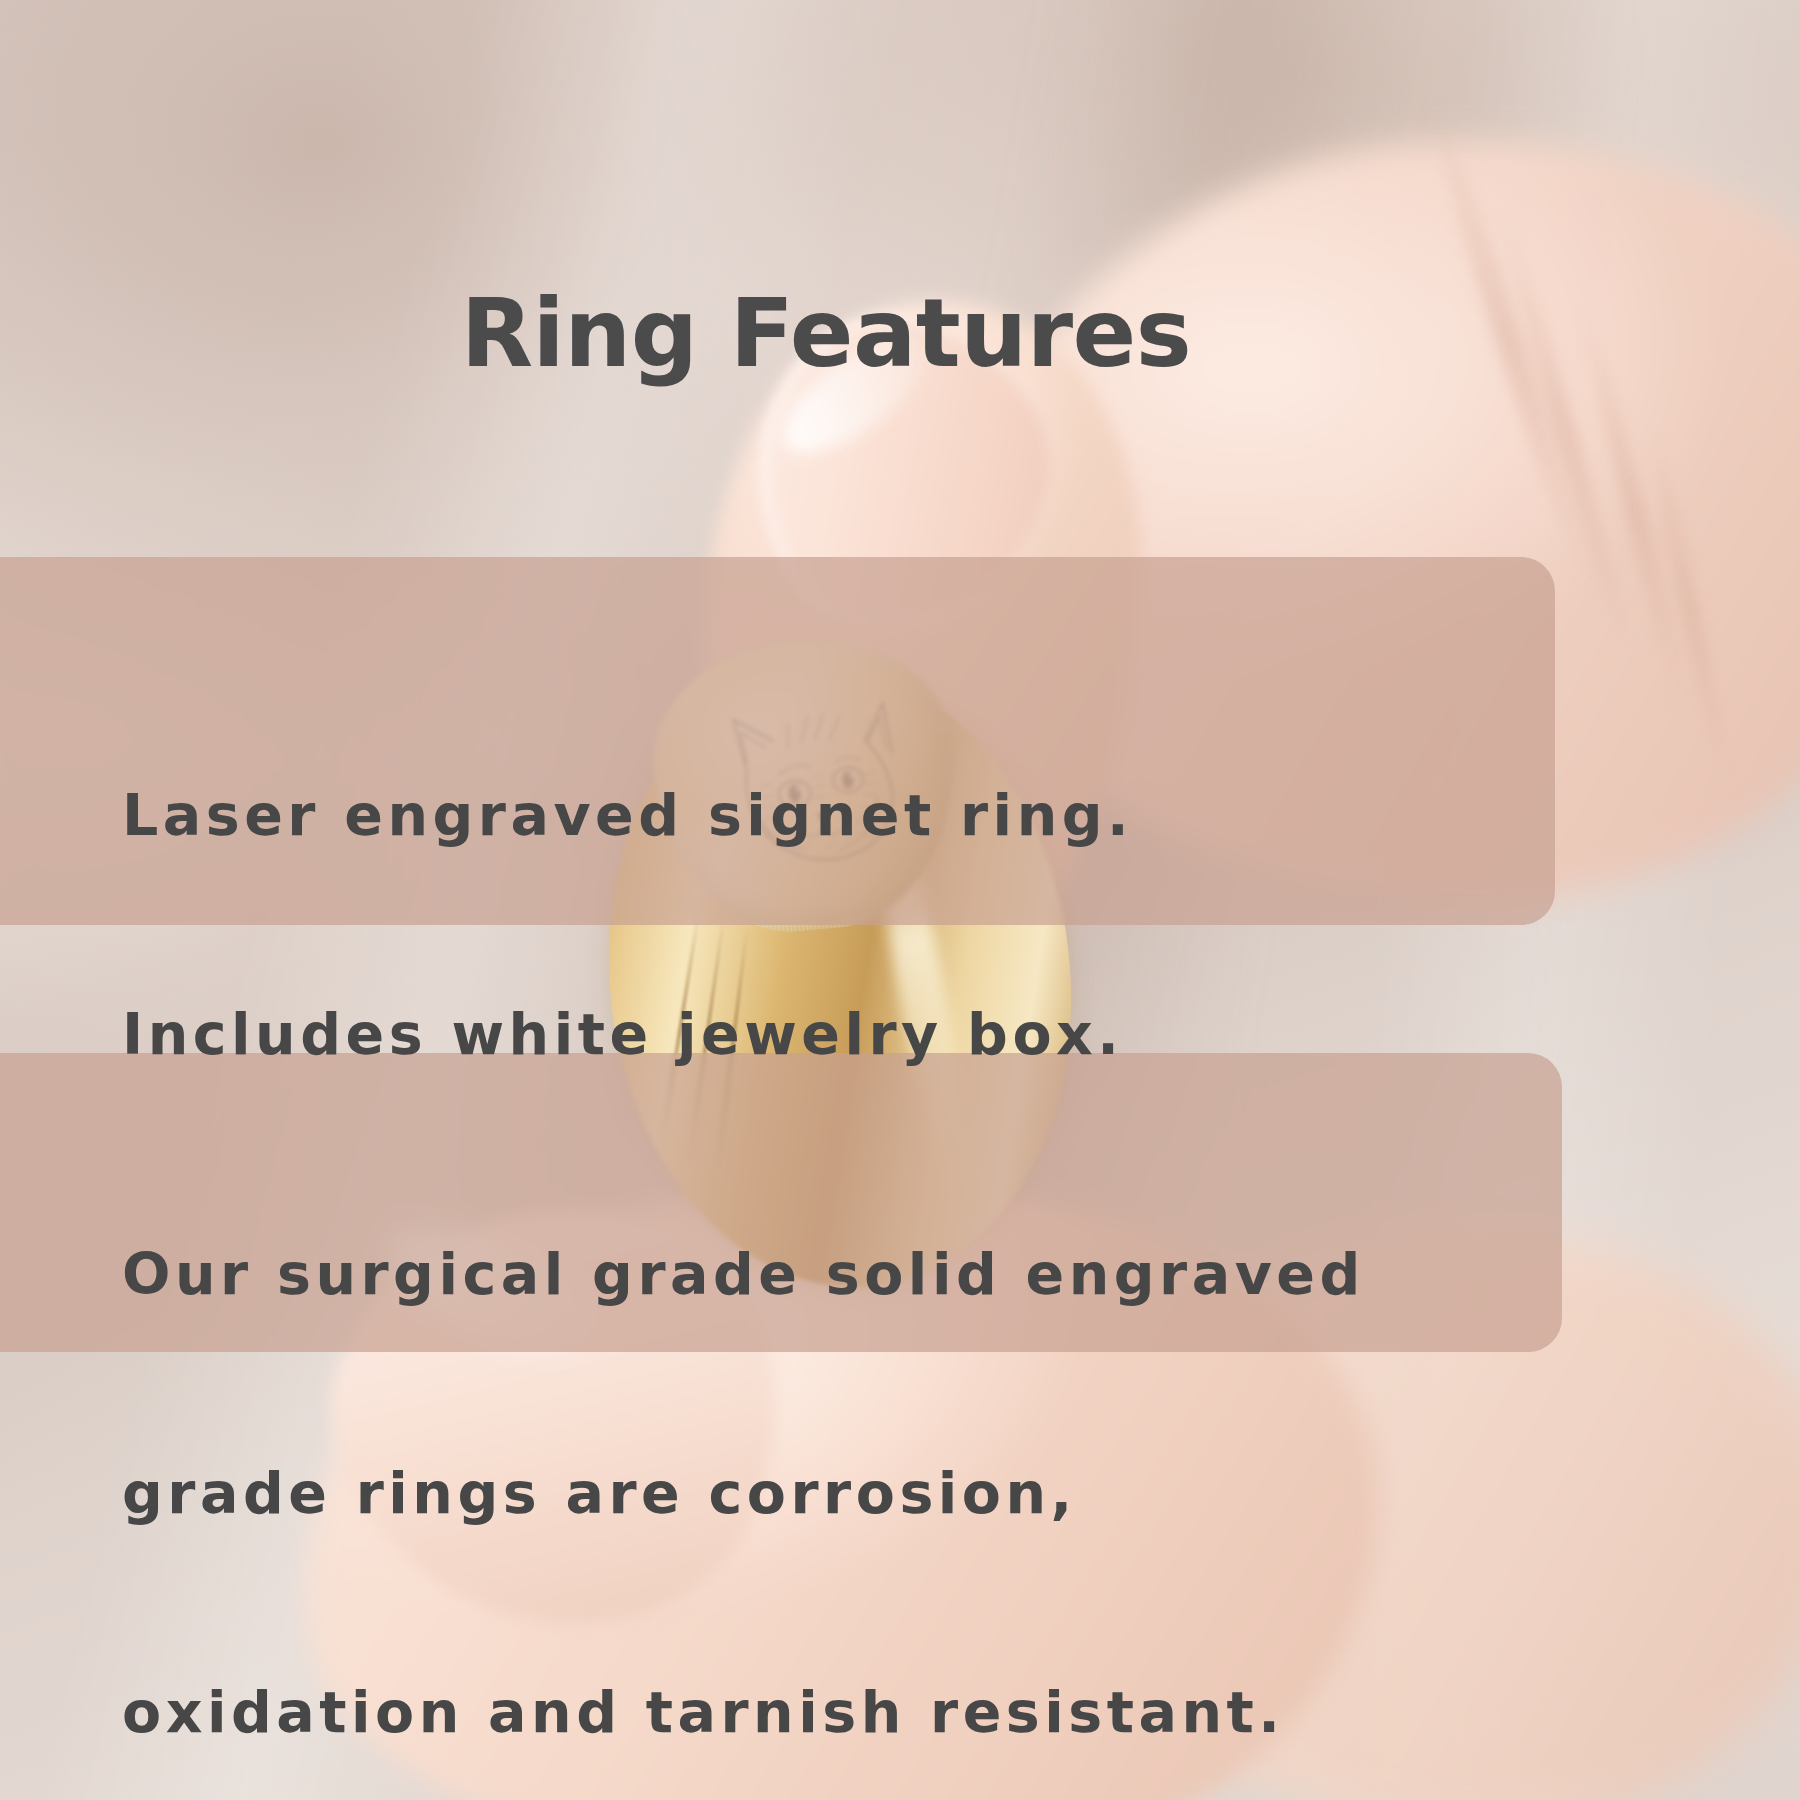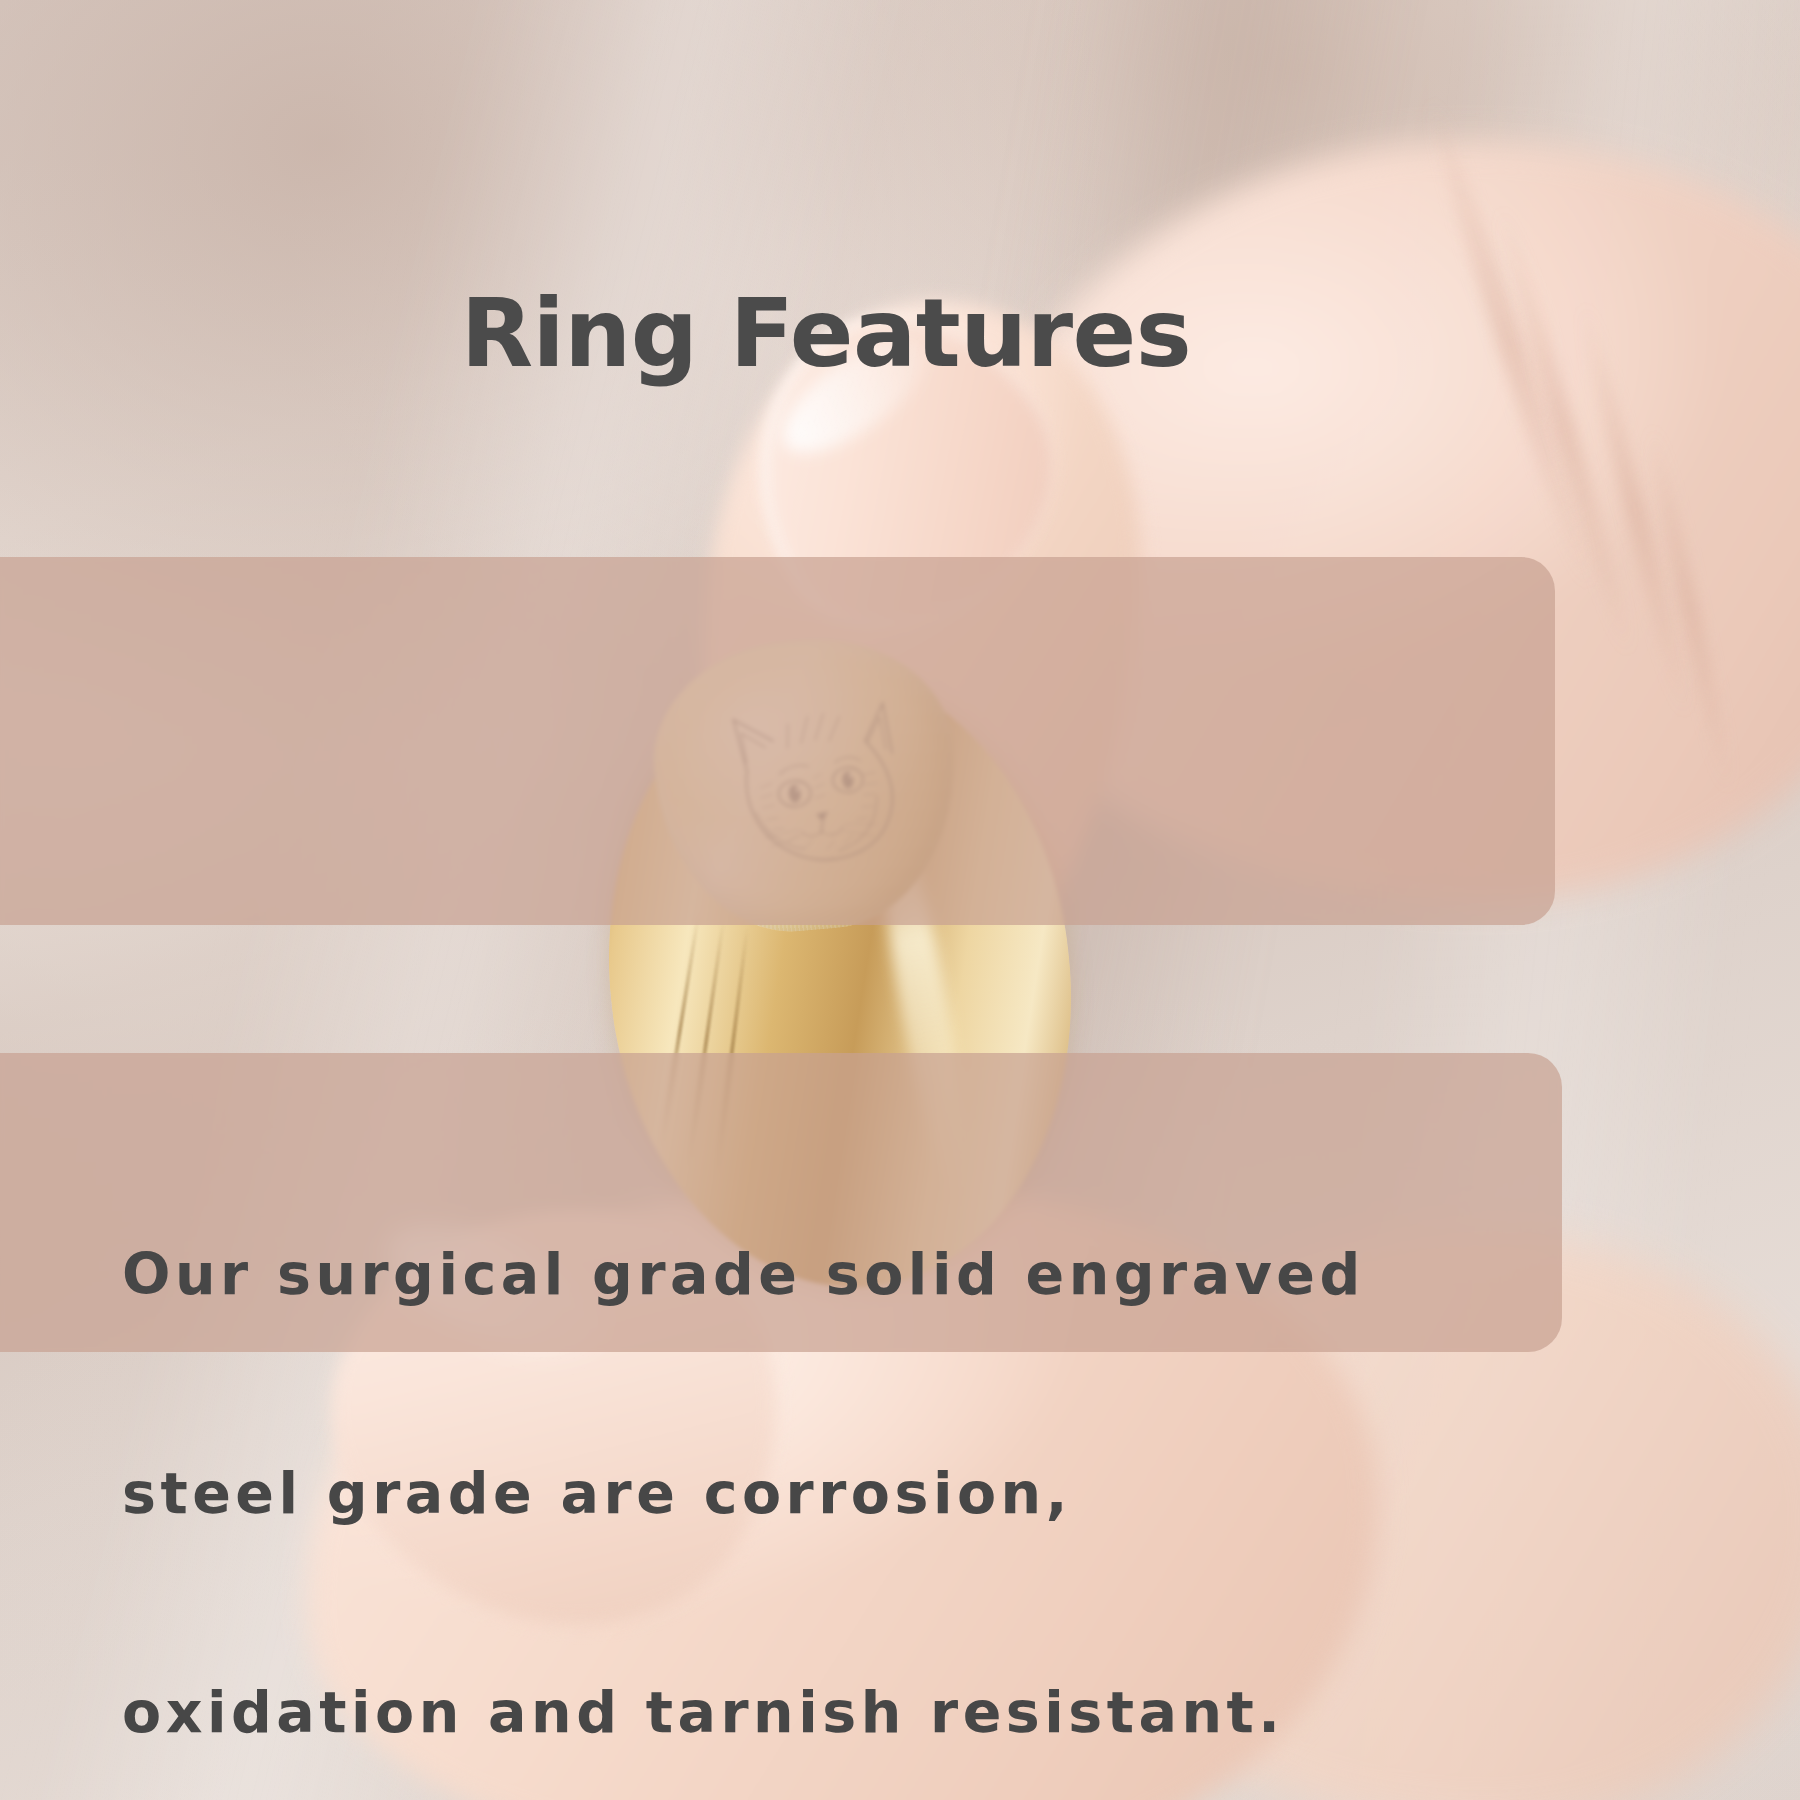--- a/index.html
+++ b/index.html
@@ -381,20 +381,24 @@
     <div class="ridge" style="left:78px; top:270px; height:240px; transform:rotate(9deg);"></div>
     <div class="ridge" style="left:104px; top:278px; height:250px; transform:rotate(8deg);"></div>
     <div class="ridge" style="left:130px; top:286px; height:250px; transform:rotate(7deg);"></div>
   </div>
 
   <div class="banner" id="banner-one"></div>
   <div class="banner" id="banner-two"></div>
 
   <h1 class="page-title">Ring Features</h1>
 
+  <div class="body-block" id="feature-text-one">
+    <span class="ln">Laser engraved signet ring.</span>
+    <span class="ln">Includes white jewelry box.</span>
+  </div>
 
   <div class="body-block" id="feature-text-two">
     <span class="ln">Our surgical grade solid engraved</span>
-    <span class="ln">steel grade are corrosion,</span>
+    <span class="ln">grade rings are corrosion,</span>
     <span class="ln">oxidation and tarnish resistant.</span>
   </div>
 
 </div>
 
 </body></html>

